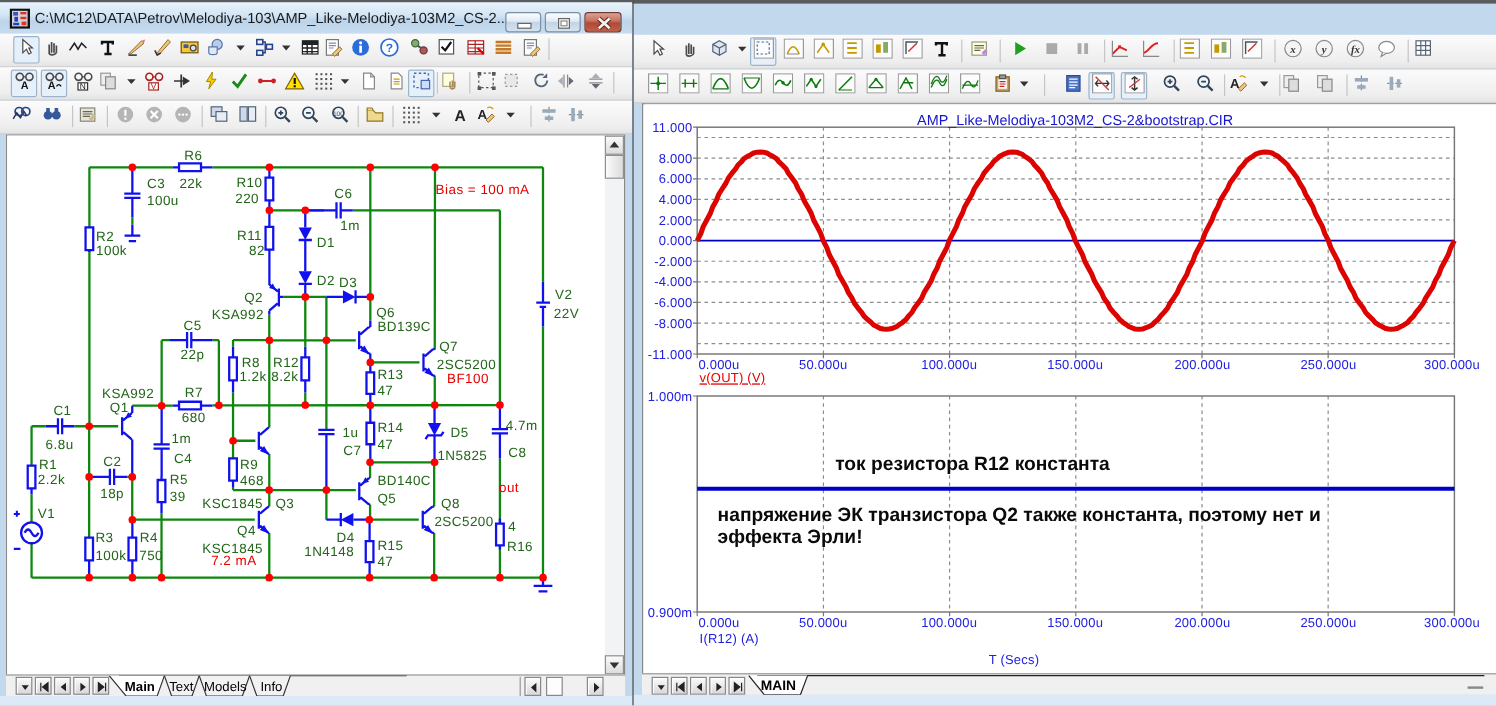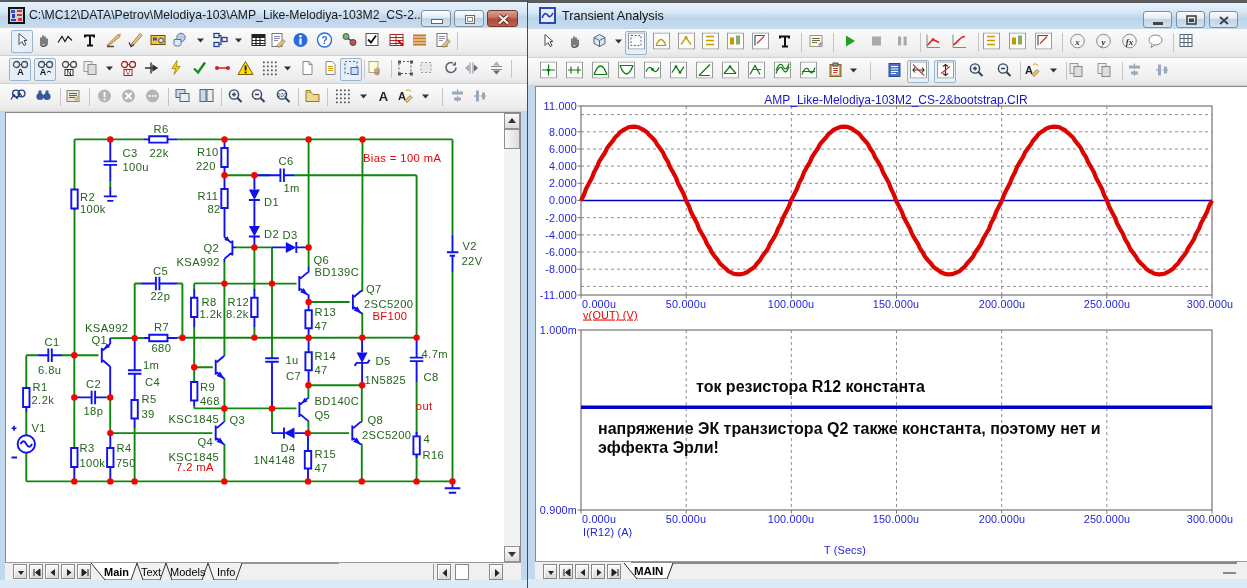--- a/index.html
+++ b/index.html
@@ -579,44 +579,20 @@
           <path d="M5 4 L9.5 8 L5 12 Z" fill="#222"></path>
         </svg>
       </div>
 </div>
   <div class="blustrip" style="top:580px;height:8px"></div>
 </div>
 
 <div class="win" id="rw" style="left:527px;width:720px;background:#c1d8ed">
   <div style="position:absolute;left:0;top:0;width:1px;height:588px;background:#4a4a4a;z-index:5"></div>
   <div class="topstrip"></div>
-  <div class="title" style="left:1px;width:719px">
-    <svg style="position:absolute;left:11px;top:4px" width="17" height="17" viewBox="0 0 17 17">
-        <rect width="17" height="17" fill="#2a47b8"></rect>
-        <rect x="2" y="2" width="13" height="13" fill="#e8edf4"></rect>
-        <path d="M3 11 Q6 4 8.5 8 Q11 12 14 6" stroke="#1840c0" stroke-width="1.6" fill="none"></path>
-      </svg>
-    <div class="txt" style="left:34px;color:#111;font-size:12.6px">Transient Analysis</div>
-    <div class="wbtn" style="left:615px">
-        <svg width="29" height="17">
-          <rect x="9" y="10" width="10" height="3" fill="#444"></rect>
-        </svg>
-      </div>
-    <div class="wbtn" style="left:648px">
-        <svg width="29" height="17">
-          <rect x="10" y="4" width="9" height="8" fill="none" stroke="#444" stroke-width="1.6"></rect>
-          <rect x="12" y="6.5" width="5" height="3.5" fill="#444"></rect>
-        </svg>
-      </div>
-    <div class="wbtn" style="left:681px">
-        <svg width="29" height="17">
-          <path d="M10 5 L18 12 M18 5 L10 12" stroke="#444" stroke-width="2"></path>
-        </svg>
-      </div>
-  </div>
   <div class="toolbar" id="rtb1" style="left:1px;width:719px;top:29px;height:29px">
       <div class="ic" style="left:11.5px"><svg width="17" height="17" viewBox="0 0 17 17">
           <path d="M5 2 L5 13 L8 10 L10 14 L12 13 L10 9 L13 9 Z" fill="#fff" stroke="#4a4a4a" stroke-width="1"></path>
         </svg></div>
       <div class="ic" style="left:37.5px"><svg width="17" height="17" viewBox="0 0 17 17">
           <path d="M6 14 V6 M8 13 V4 M10 13 V5 M12 13 V7 M6 14 Q9 16 12 13" stroke="#4a4a4a" stroke-width="1.4" fill="none"></path>
         </svg></div>
       <div class="ic" style="left:62.5px"><svg width="17" height="17" viewBox="0 0 17 17">
           <path d="M8.5 2 L14 5 V11 L8.5 14 L3 11 V5 Z" fill="#dde6f2" stroke="#567"></path>
           <path d="M3 5 L8.5 8 L14 5 M8.5 8 V14" stroke="#567" fill="none"></path>

